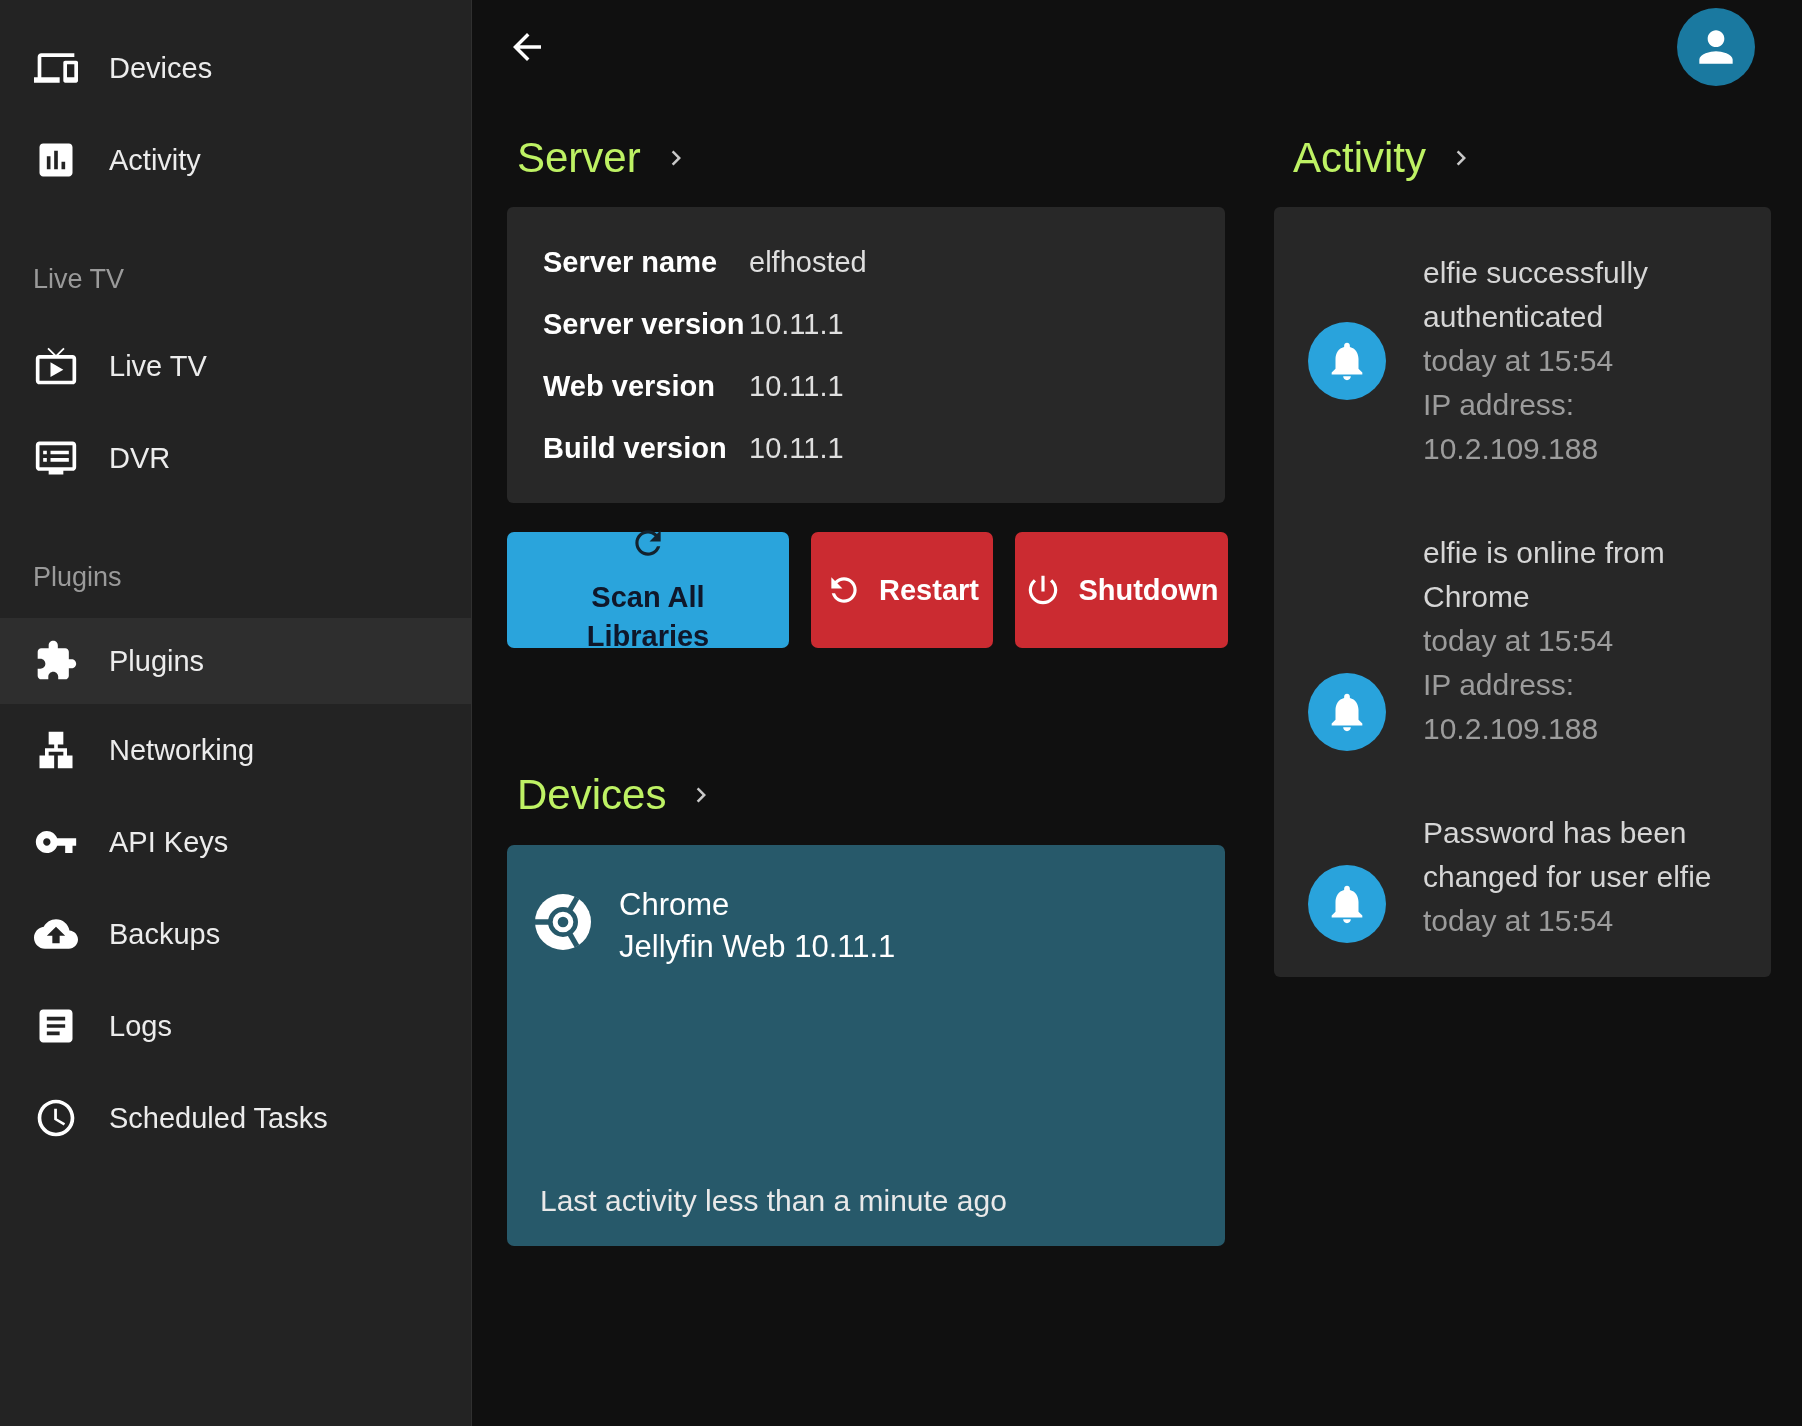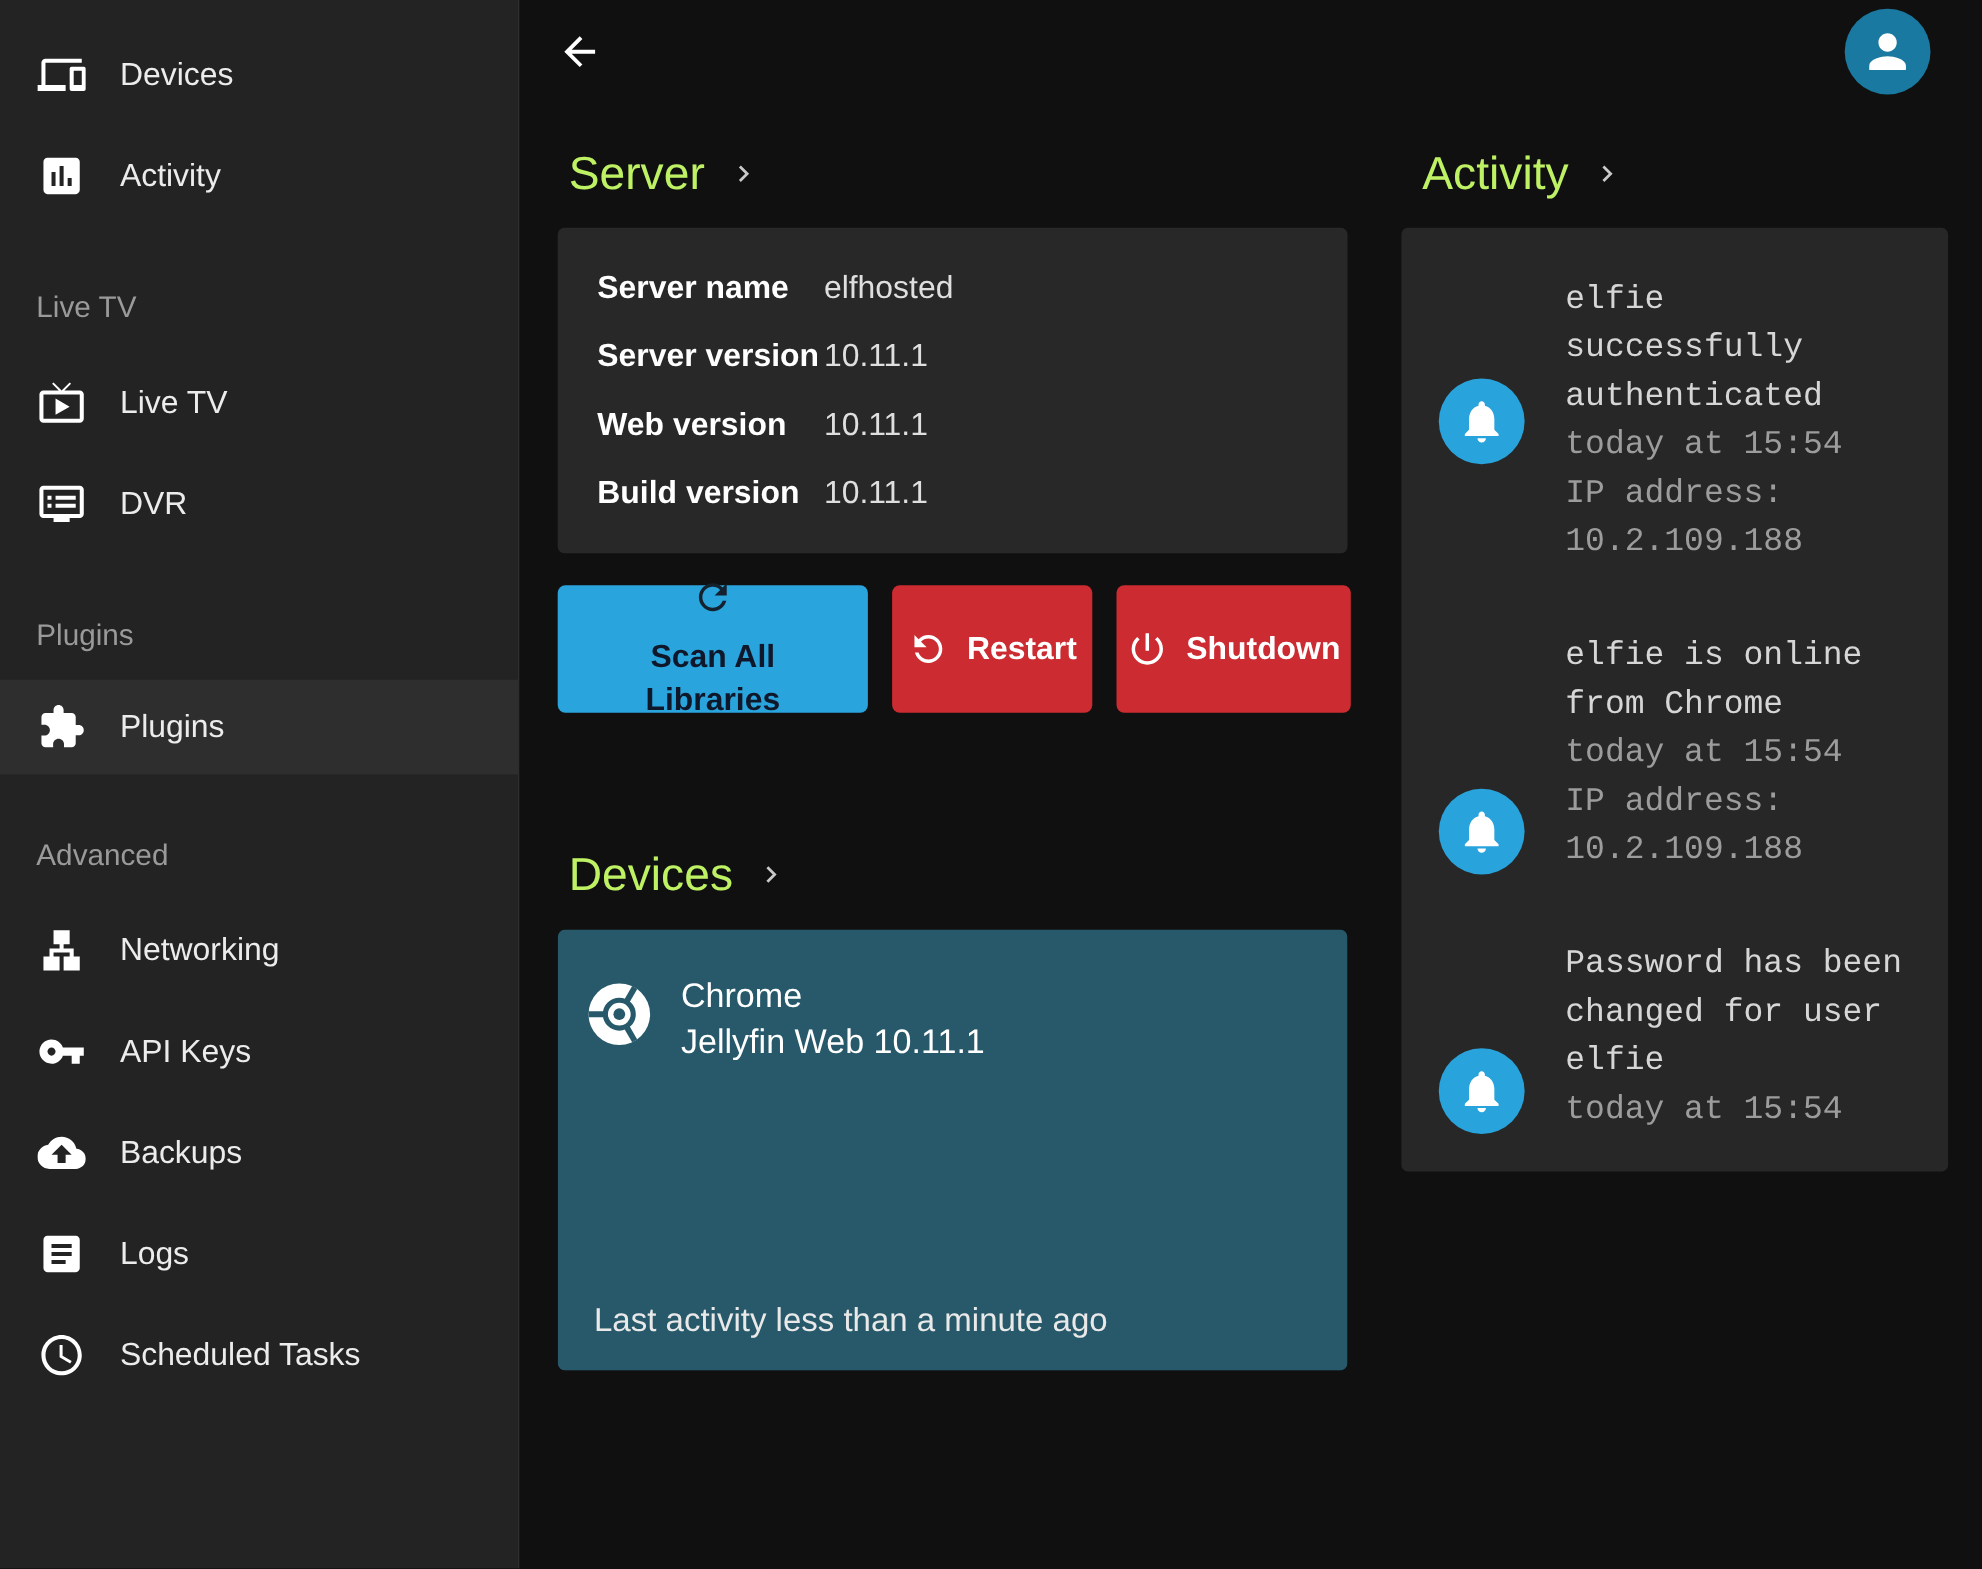--- a/index.html
+++ b/index.html
@@ -86,21 +86,21 @@
   .msg-icon{margin-top:33px;}
   .msg-icon svg{width:40px;height:40px;}
   .device-user{margin-top:34px;font-size:30px;color:#e0e0e0;}
 
   
   .activity-title{margin-left:19px;}
   .activity-panel{
     margin-top:25px;background:#272727;border-radius:6px;box-sizing:border-box;
     padding:44px 28px 34px 34px;
   }
-  .act-item{display:flex;align-items:center;gap:37px;font-family:Liberation Mono, monospace;}
+  .act-item{display:flex;align-items:center;gap:37px;}
   .act-item + .act-item{margin-top:60px;align-items:flex-end;}
   .act-badge{
     width:78px;height:78px;min-width:78px;border-radius:50%;background:var(--badge-blue);
     display:flex;align-items:center;justify-content:center;
   }
   .act-badge svg{width:46px;height:46px;fill:#fff;}
   .act-text{font-size:30px;line-height:44px;width:319px;}
   .act-msg{color:#d6d6d6;}
   .act-meta{color:#9c9c9c;}
 </style>
@@ -144,21 +144,20 @@
       </div>
       <div class="nav-header">Plugins</div>
       <div class="nav-item active">
         <span class="ic">
           <svg viewBox="0 0 24 24">
             <path d="M20.5 11H19V7c0-1.1-.9-2-2-2h-4V3.5C13 2.12 11.88 1 10.5 1S8 2.12 8 3.5V5H4c-1.1 0-1.99.9-1.99 2v3.8H3.5c1.49 0 2.7 1.21 2.7 2.7s-1.21 2.7-2.7 2.7H2V20c0 1.1.9 2 2 2h3.8v-1.5c0-1.49 1.21-2.7 2.7-2.7 1.49 0 2.7 1.21 2.7 2.7V22H17c1.1 0 2-.9 2-2v-4h1.5c1.38 0 2.5-1.12 2.5-2.5S21.88 11 20.5 11z"></path>
           </svg>
         </span>
         <span>Plugins</span>
       </div>
-      <div class="nav-header">Advanced</div>
       <div class="nav-item">
         <span class="ic">
           <svg viewBox="0 0 24 24">
             <path d="M13 22h8v-7h-3v-4h-5V9h3V2H8v7h3v2H6v4H3v7h8v-7H8v-2h8v2h-3z"></path>
           </svg>
         </span>
         <span>Networking</span>
       </div>
       <div class="nav-item">
         <span class="ic">

